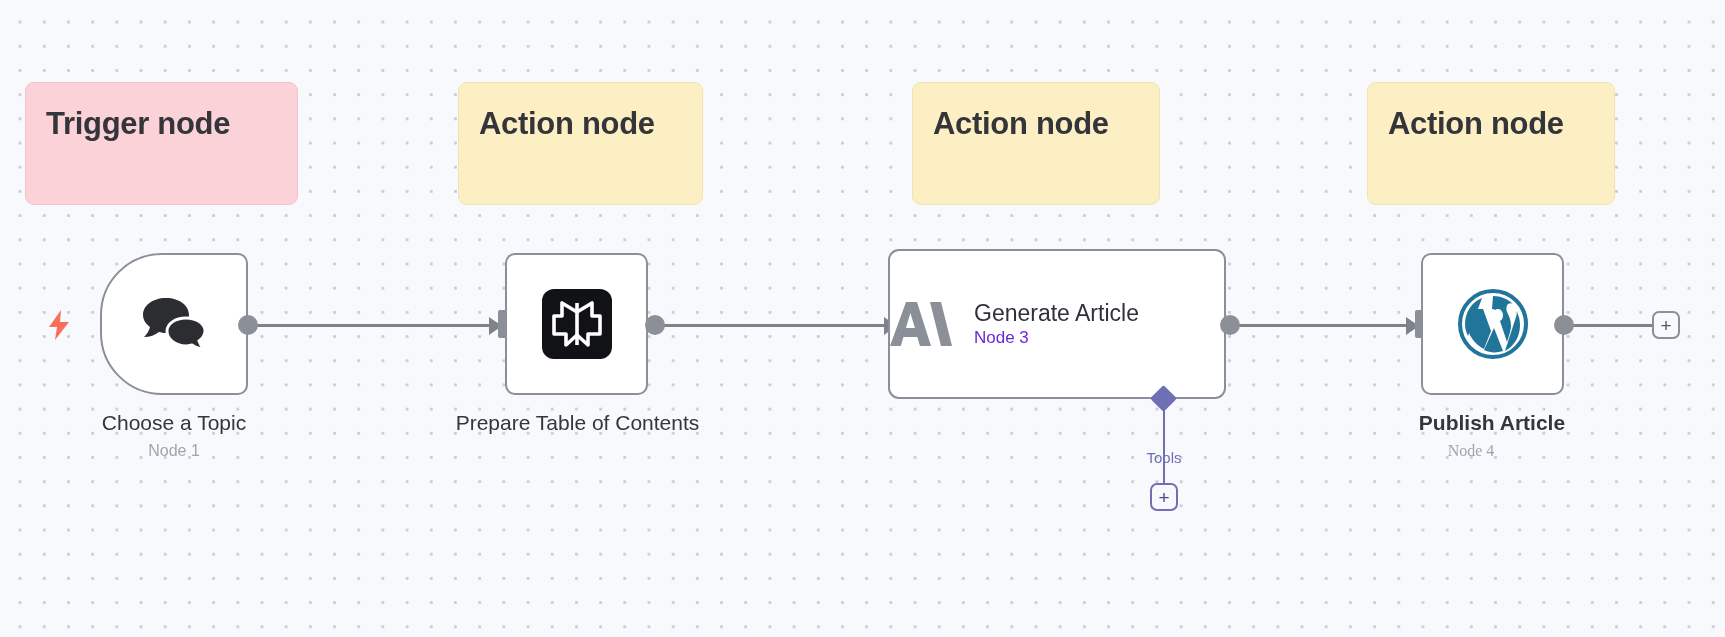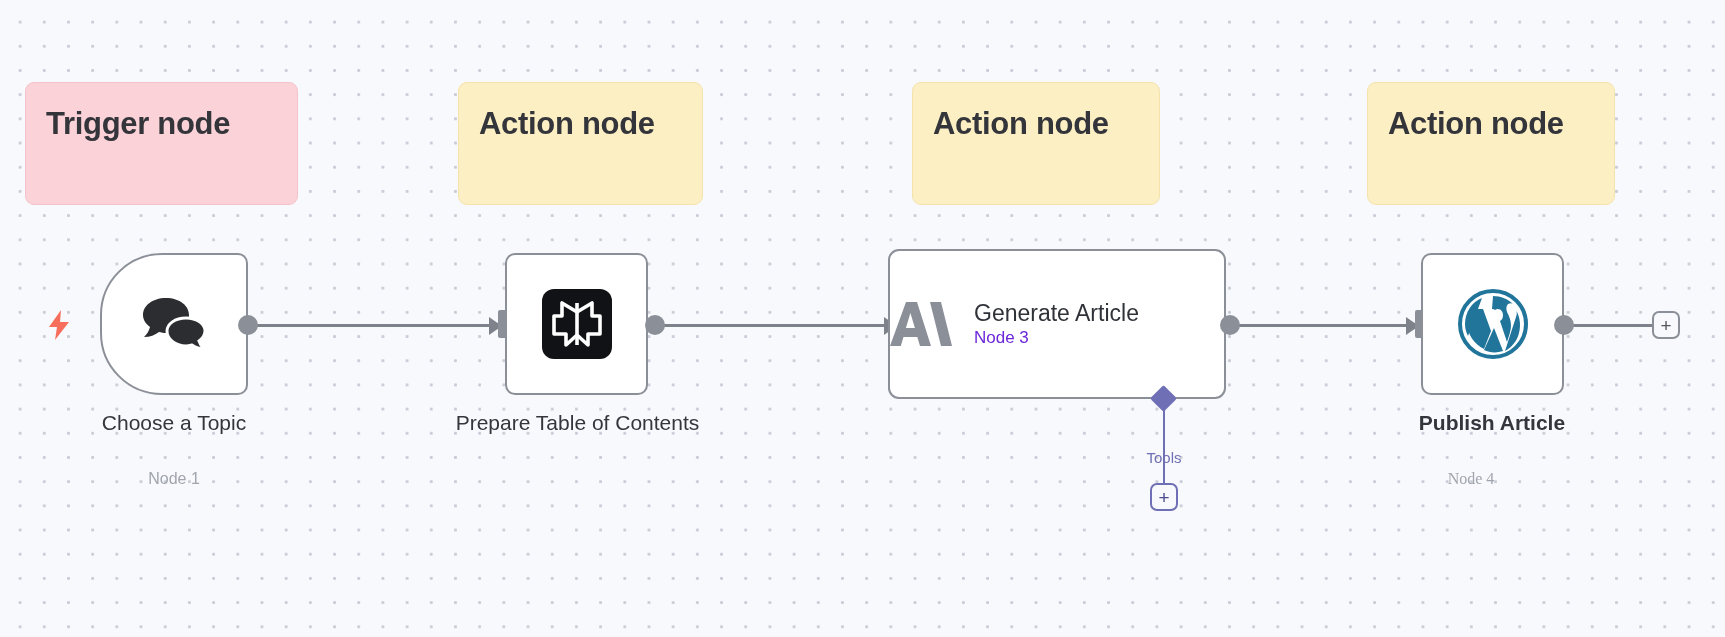--- a/index.html
+++ b/index.html
@@ -96,21 +96,20 @@
     font-size: 21px;
     color: #33363c;
     line-height: 1.3;
   }
   .node-sub {
     position: absolute;
     text-align: center;
     font-size: 16px;
     color: #a0a4ad;
     line-height: 1.3;
-    margin-top: 28px;
   }
 
   
   .wire {
     position: absolute;
     height: 3px;
     background: #7e828b;
   }
   .out-dot {
     position: absolute;

